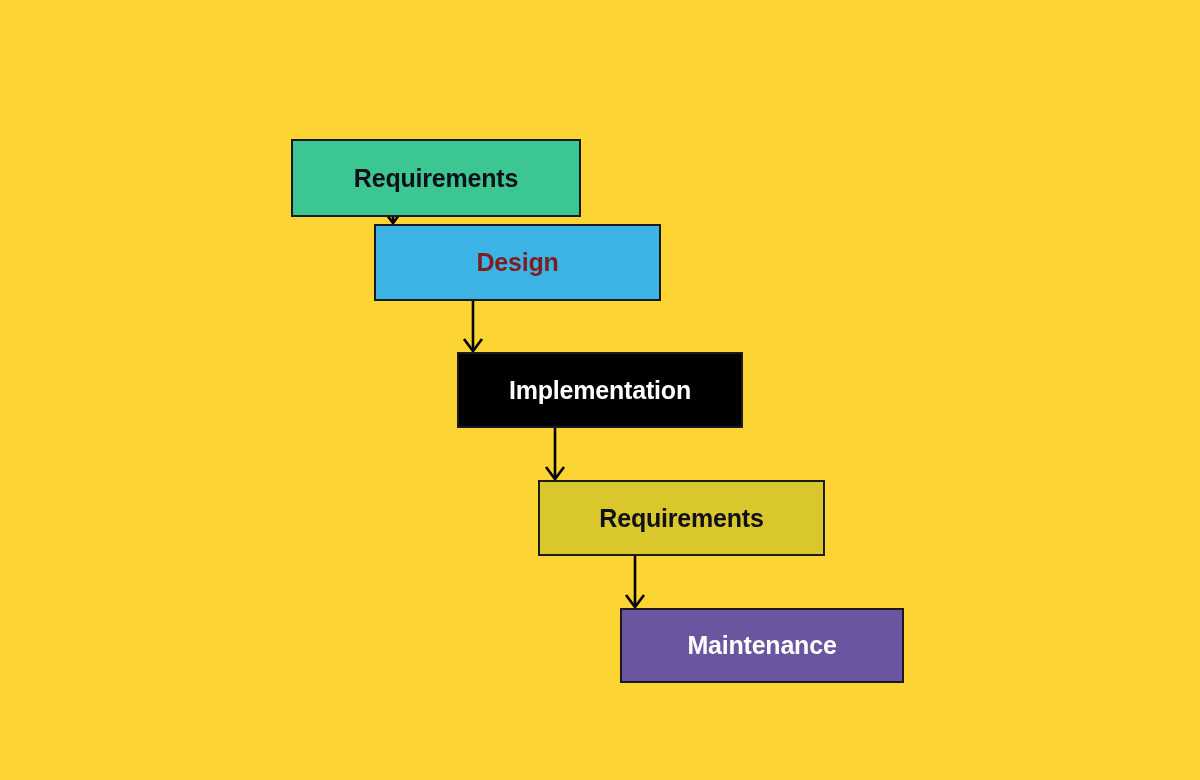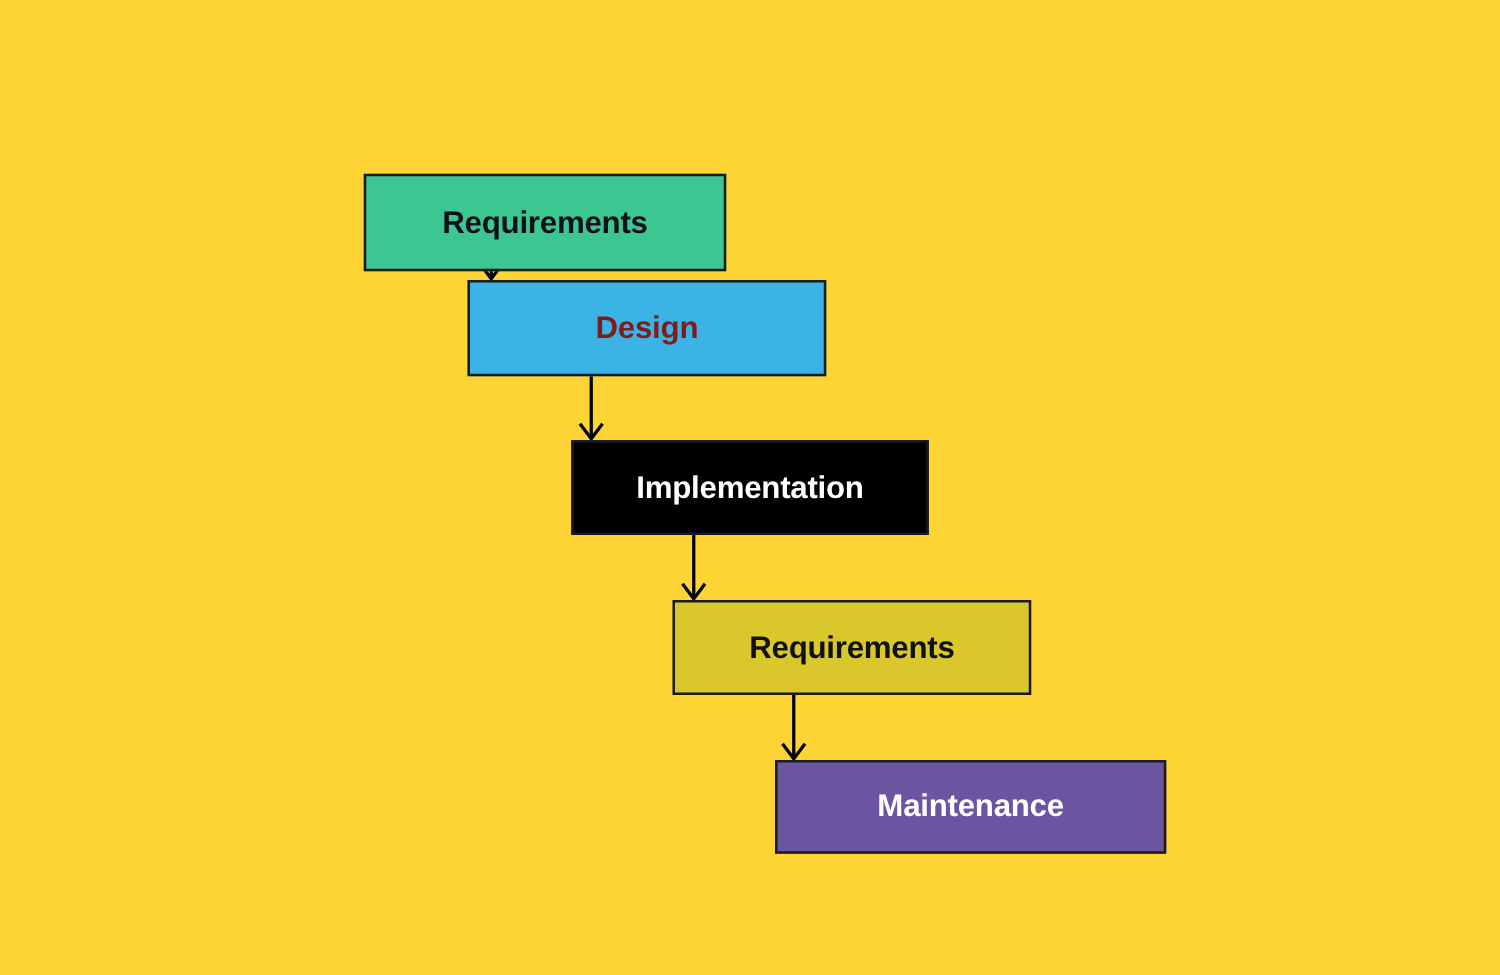--- a/index.html
+++ b/index.html
@@ -72,18 +72,18 @@
       </div>
       <div class="stage-box" style="left: 374px; top: 224px; width: 287px; height: 77px; background: rgb(59, 179, 229); border-color: rgb(27, 27, 31); color: #7f1d1d; font-size: 25px;">
         <span class="stage-label">Design</span>
       </div>
       <div class="stage-box" style="left: 457px; top: 352px; width: 286px; height: 76px; background: #000000; border-color: rgb(27, 27, 31); color: rgb(255, 255, 255); font-size: 25px;">
         <span class="stage-label">Implementation</span>
       </div>
       <div class="stage-box" style="left: 538px; top: 480px; width: 287px; height: 76px; background: rgb(217, 199, 44); border-color: rgb(27, 27, 31); color: rgb(16, 16, 24); font-size: 25px;">
         <span class="stage-label">Requirements</span>
       </div>
-      <div class="stage-box" style="left: 620px; top: 608px; width: 313px; height: 75px; background: rgb(107, 85, 160); border-color: rgb(27, 27, 31); color: rgb(255, 255, 255); font-size: 25px;">
+      <div class="stage-box" style="left: 620px; top: 608px; width: 284px; height: 75px; background: rgb(107, 85, 160); border-color: rgb(27, 27, 31); color: rgb(255, 255, 255); font-size: 25px;">
         <span class="stage-label">Maintenance</span>
       </div>
     </div>
 
 </div>
 
 </body></html>

